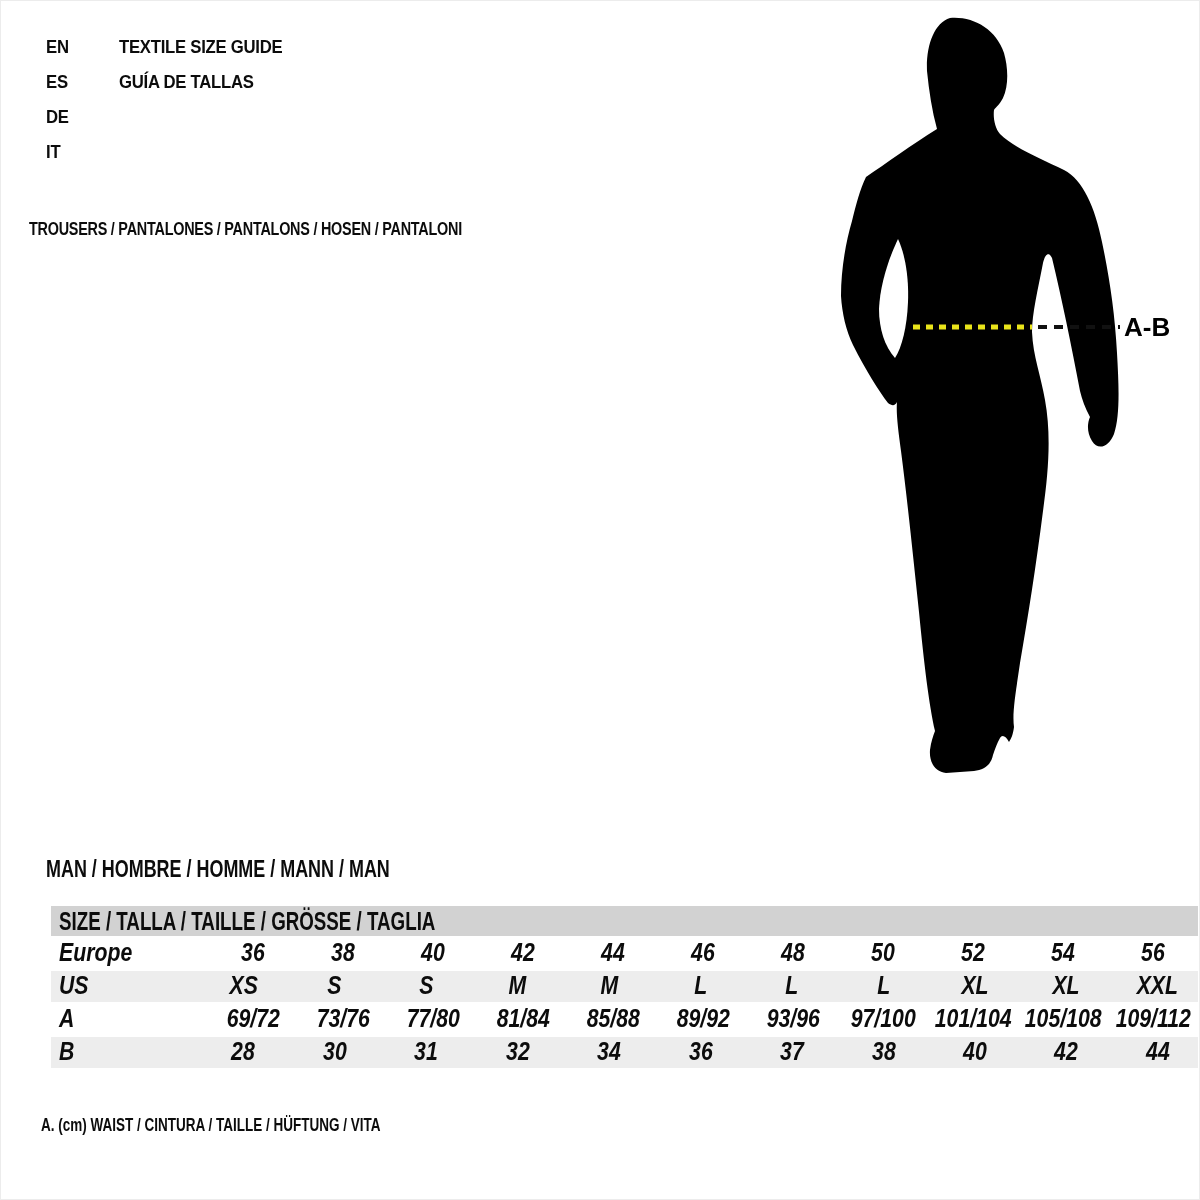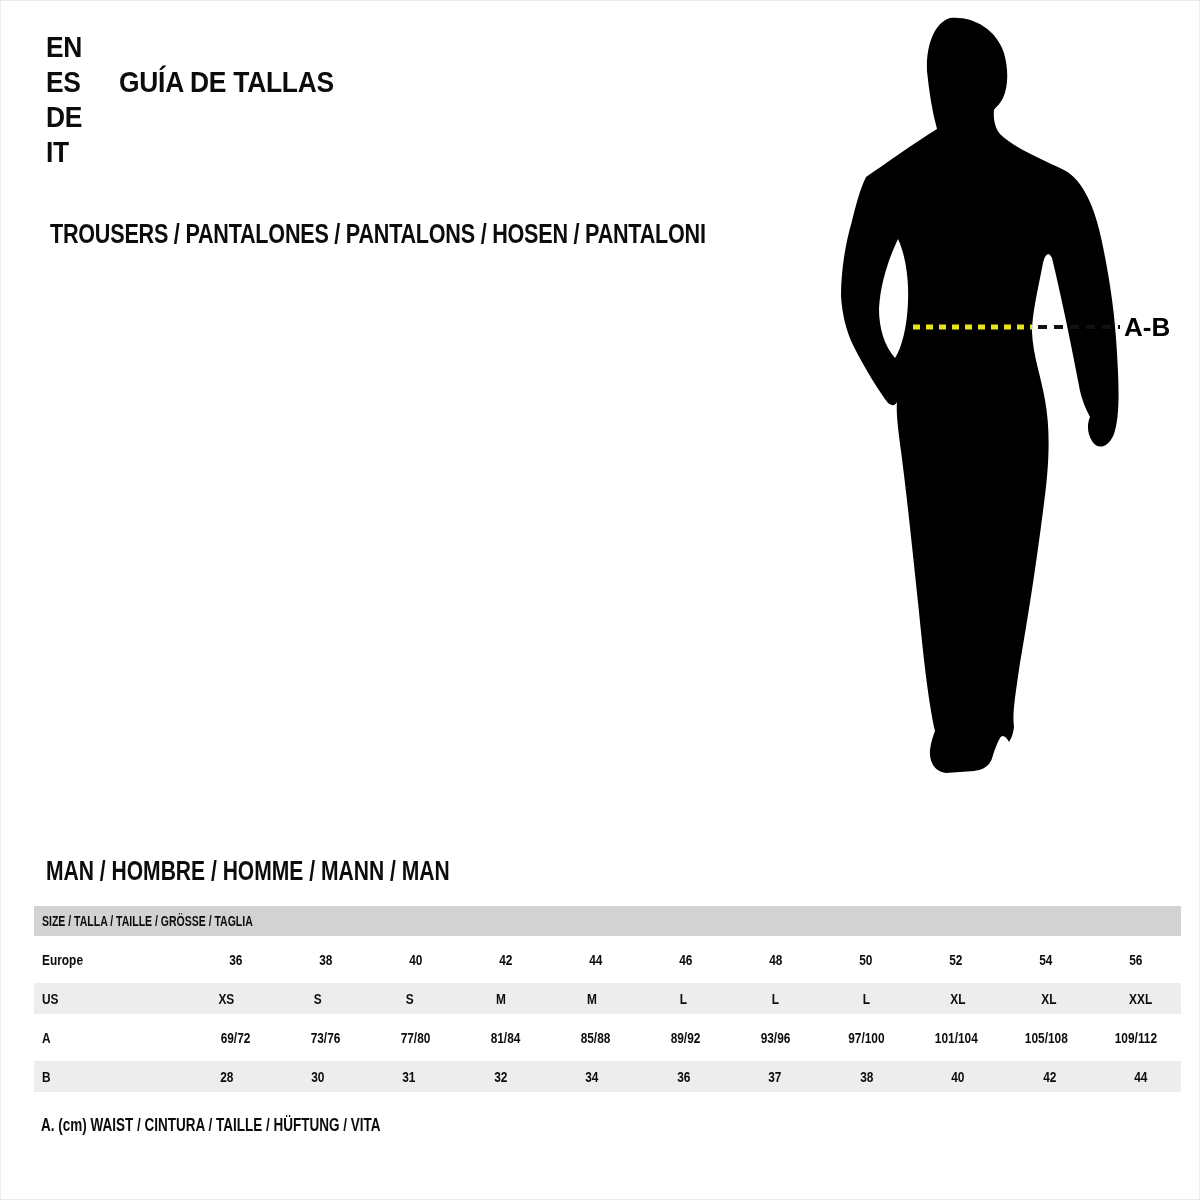--- a/index.html
+++ b/index.html
@@ -10,49 +10,50 @@
   }
   .b{font-weight:bold;}
   
   .cnd88{display:inline-block;transform:scaleX(.88);transform-origin:0 50%;white-space:nowrap;}
   .cnd80{display:inline-block;transform:scaleX(.80);transform-origin:0 50%;white-space:nowrap;}
   .cnd78{display:inline-block;transform:scaleX(.78);transform-origin:0 50%;white-space:nowrap;}
   .cnd75{display:inline-block;transform:scaleX(.75);transform-origin:0 50%;white-space:nowrap;}
   .cndL{display:inline-block;transform:scaleX(.85);transform-origin:0 50%;white-space:nowrap;}
   .cndC{display:inline-block;transform:scaleX(.85);transform-origin:50% 50%;white-space:nowrap;}
 
-  .lang-block{position:absolute;left:45px;top:28px;font-size:30px;letter-spacing:-.3px;}
+  .lang-block{position:absolute;left:45px;top:28px;font-size:19px;letter-spacing:-.3px;}
   .lang-row{height:35px;display:flex;align-items:center;}
   .lang-code{width:73px;}
 
-  .trousers{position:absolute;left:49px;top:218px;font-size:27px;letter-spacing:-.3px;}
+  .trousers{position:absolute;left:28px;top:218px;font-size:18px;letter-spacing:-.3px;}
 
   .figure-svg{position:absolute;left:0;top:0;width:1200px;height:1200px;}
 
-  .man-heading{position:absolute;left:45px;top:855px;font-size:27px;}
+  .man-heading{position:absolute;left:45px;top:855px;font-size:23px;}
 
-  .size-table{position:absolute;left:33px;top:905px;width:1147px;font-size:14px;}
+  .size-table{position:absolute;left:50px;top:905px;width:1147px;font-size:25px;}
   .thead{height:30px;background:#d2d2d2;display:flex;align-items:center;
          padding-left:8px;box-sizing:border-box;}
-  .trow{height:31px;margin-top:8px;display:flex;align-items:center;background:#ffffff;}
+  .trow{height:31px;margin-top:2px;display:flex;align-items:flex-start;background:#ffffff;font-style:italic;}
   .trow.alt{background:#ededed;gap:11px;}
   .tlabel{width:157px;padding-left:8px;box-sizing:border-box;}
   .tcell{width:90px;text-align:center;}
 
   .notes{position:absolute;left:40px;top:1104px;font-size:18px;}
   .note-line{height:40px;display:flex;align-items:center;}
 </style>
 </head>
 <body>
 
 <div class="canvas">
 
   <div class="lang-block b">
     <div class="lang-row">
       <span class="lang-code"><span class="cnd88">EN</span></span>
+      <span class="lang-title"><span class="cnd88">TEXTILE SIZE GUIDE</span></span>
     </div>
     <div class="lang-row">
       <span class="lang-code"><span class="cnd88">ES</span></span>
       <span class="lang-title"><span class="cnd88">GUÍA DE TALLAS</span></span>
     </div>
     <div class="lang-row">
       <span class="lang-code"><span class="cnd88">DE</span></span>
     </div>
     <div class="lang-row">
       <span class="lang-code"><span class="cnd88">IT</span></span>

